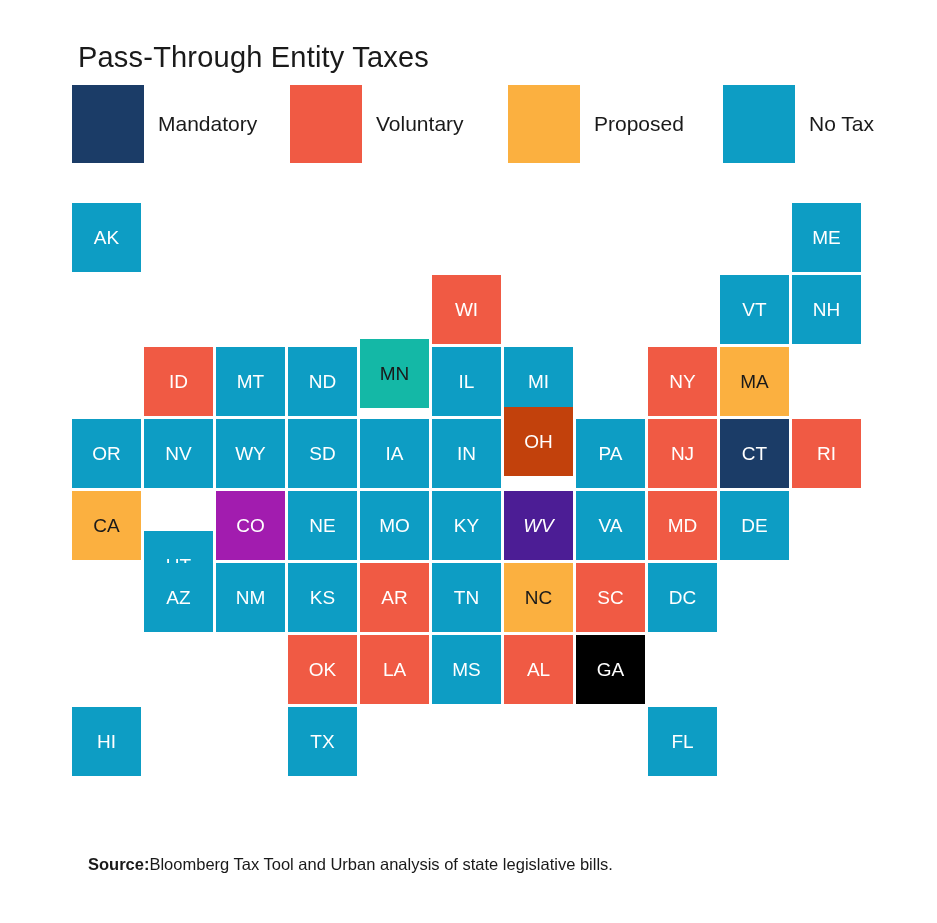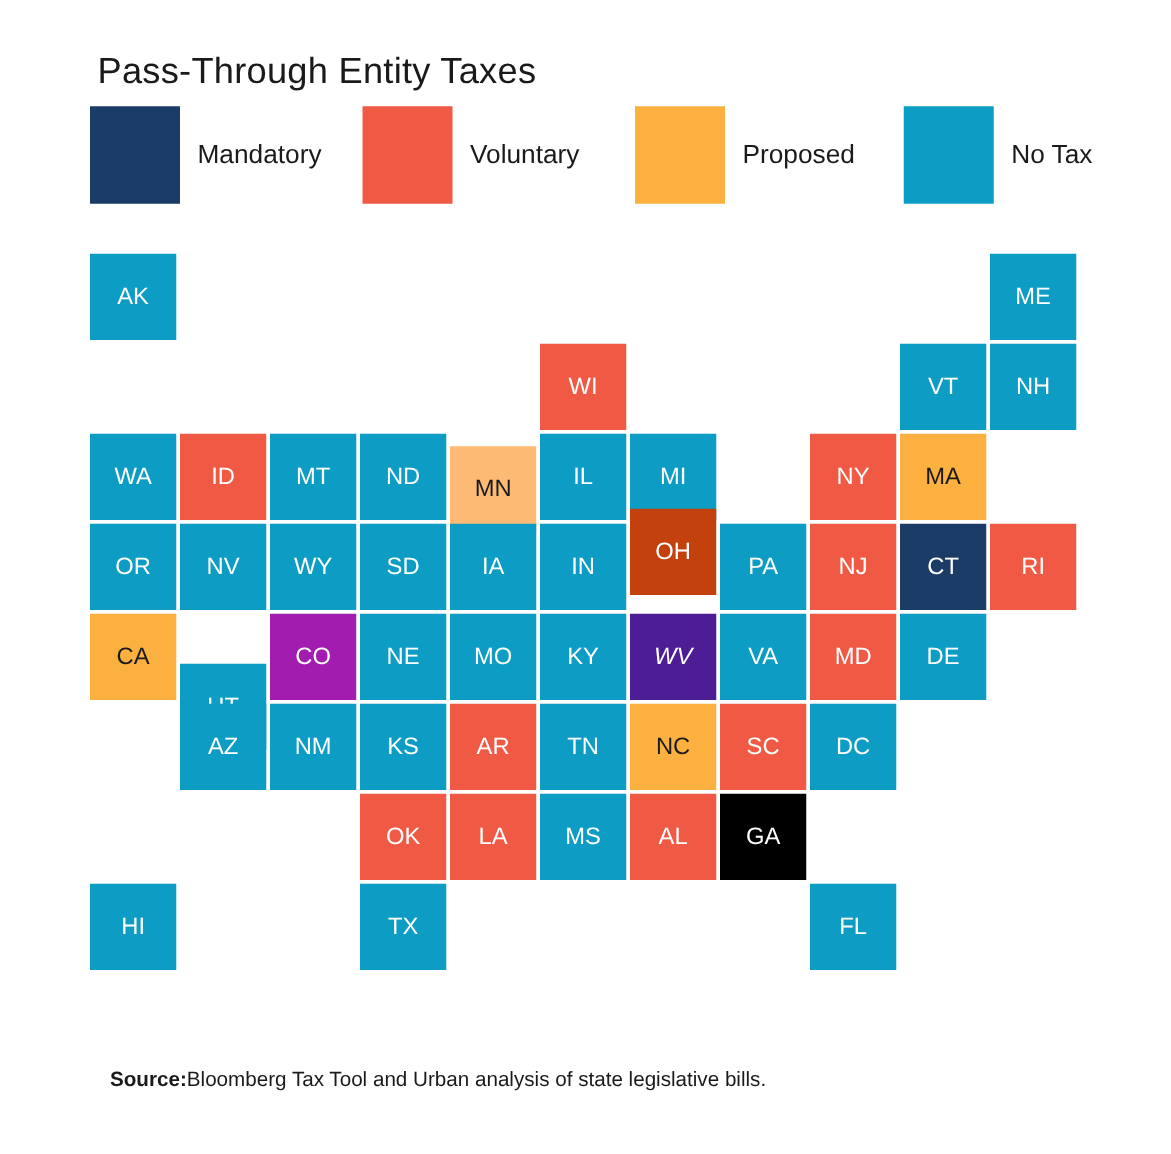--- a/index.html
+++ b/index.html
@@ -101,25 +101,24 @@
       <span class="legend-label">No Tax</span>
     </div>
   </div>
 
 <div id="grid">
     <div class="state" style="left: 0px; top: 0px; background: rgb(13, 157, 196);">AK</div>
     <div class="state" style="left: 720px; top: 0px; background: rgb(13, 157, 196);">ME</div>
     <div class="state" style="left: 360px; top: 72px; background: rgb(240, 90, 68);">WI</div>
     <div class="state" style="left: 648px; top: 72px; background: rgb(13, 157, 196);">VT</div>
     <div class="state" style="left: 720px; top: 72px; background: rgb(13, 157, 196);">NH</div>
-    <div class="state" style="left: 0px; top: 144px; background: rgb(13, 157, 196);">WA</div>
     <div class="state" style="left: 72px; top: 144px; background: rgb(240, 90, 68);">ID</div>
     <div class="state" style="left: 144px; top: 144px; background: rgb(13, 157, 196);">MT</div>
     <div class="state" style="left: 216px; top: 144px; background: rgb(13, 157, 196);">ND</div>
-    <div class="state dark-text" style="left: 288px; top: 154px; background: #fdba74;">MN</div>
+    <div class="state dark-text" style="left: 288px; top: 136px; background: #14b8a6;">MN</div>
     <div class="state" style="left: 360px; top: 144px; background: rgb(13, 157, 196);">IL</div>
     <div class="state" style="left: 432px; top: 144px; background: rgb(13, 157, 196);">MI</div>
     <div class="state" style="left: 576px; top: 144px; background: rgb(240, 90, 68);">NY</div>
     <div class="state dark-text" style="left: 648px; top: 144px; background: rgb(251, 176, 64);">MA</div>
     <div class="state" style="left: 0px; top: 216px; background: rgb(13, 157, 196);">OR</div>
     <div class="state" style="left: 72px; top: 216px; background: rgb(13, 157, 196);">NV</div>
     <div class="state" style="left: 144px; top: 216px; background: rgb(13, 157, 196);">WY</div>
     <div class="state" style="left: 216px; top: 216px; background: rgb(13, 157, 196);">SD</div>
     <div class="state" style="left: 288px; top: 216px; background: rgb(13, 157, 196);">IA</div>
     <div class="state" style="left: 360px; top: 216px; background: rgb(13, 157, 196);">IN</div>

